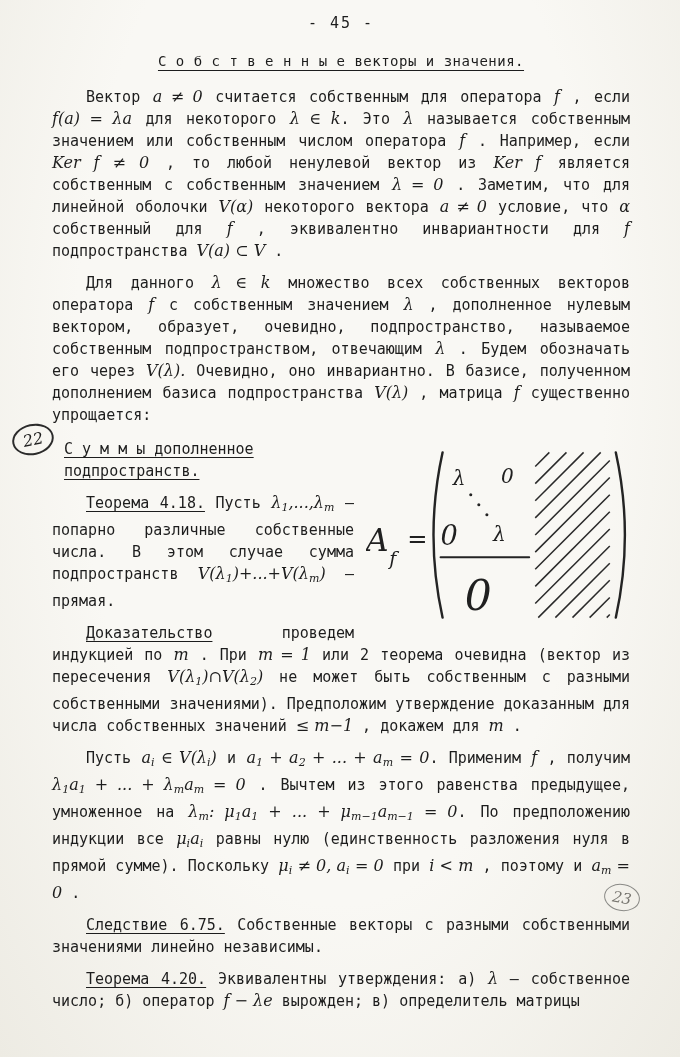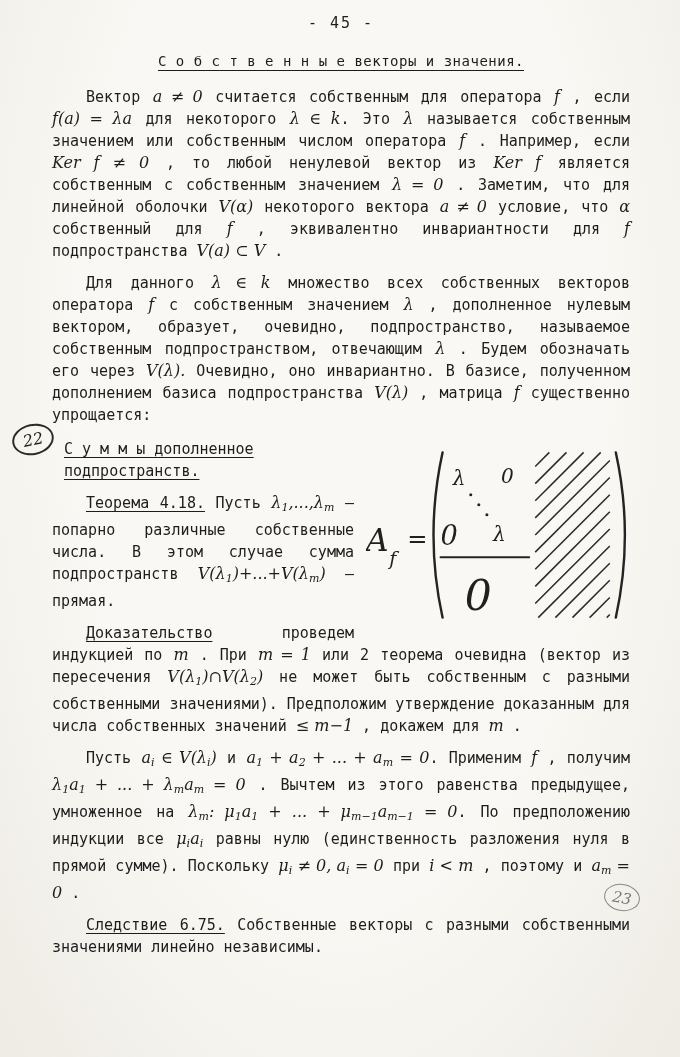--- a/index.html
+++ b/index.html
@@ -91,18 +91,19 @@
       </g>
     </svg>
   </figure>
 
   <div id="blocks-after">
       <p class="blk blk-h"><span class="seg-u">С у м м ы  дополненное подпространств.</span></p>
       <p class="blk blk-p"><span class="seg-u">Теорема 4.18.</span><span class="seg-t"> Пусть </span><span class="seg-f">λ</span><span class="seg-fs">1</span><span class="seg-f">,...,λ</span><span class="seg-fs">m</span><span class="seg-t"> — попарно различные собственные числа. В этом случае сумма подпространств </span><span class="seg-f">V(λ</span><span class="seg-fs">1</span><span class="seg-f">)+...+V(λ</span><span class="seg-fs">m</span><span class="seg-f">)</span><span class="seg-t"> — прямая.</span></p>
       <p class="blk blk-p"><span class="seg-u">Доказательство</span><span class="seg-t"> проведем индукцией по </span><span class="seg-f">m</span><span class="seg-t"> . При </span><span class="seg-f">m = 1</span><span class="seg-t"> или 2 теорема очевидна (вектор из пересечения </span><span class="seg-f">V(λ</span><span class="seg-fs">1</span><span class="seg-f">)∩V(λ</span><span class="seg-fs">2</span><span class="seg-f">)</span><span class="seg-t"> не может быть собственным с разными собственными значениями). Предположим утверждение доказанным для числа собственных значений </span><span class="seg-f">≤ m−1</span><span class="seg-t"> , докажем для </span><span class="seg-f">m</span><span class="seg-t"> .</span></p>
       <p class="blk blk-p"><span class="seg-t">Пусть </span><span class="seg-f">a</span><span class="seg-fs">i</span><span class="seg-f"> ∈ V(λ</span><span class="seg-fs">i</span><span class="seg-f">)</span><span class="seg-t"> и </span><span class="seg-f">a</span><span class="seg-fs">1</span><span class="seg-f"> + a</span><span class="seg-fs">2</span><span class="seg-f"> + ... + a</span><span class="seg-fs">m</span><span class="seg-f"> = 0</span><span class="seg-t">. Применим </span><span class="seg-f">f</span><span class="seg-t"> , получим </span><span class="seg-f">λ</span><span class="seg-fs">1</span><span class="seg-f">a</span><span class="seg-fs">1</span><span class="seg-f"> + ... + λ</span><span class="seg-fs">m</span><span class="seg-f">a</span><span class="seg-fs">m</span><span class="seg-f"> = 0</span><span class="seg-t"> . Вычтем из этого равенства предыдущее, умноженное на </span><span class="seg-f">λ</span><span class="seg-fs">m</span><span class="seg-f">: μ</span><span class="seg-fs">1</span><span class="seg-f">a</span><span class="seg-fs">1</span><span class="seg-f"> + ... + μ</span><span class="seg-fs">m−1</span><span class="seg-f">a</span><span class="seg-fs">m−1</span><span class="seg-f"> = 0</span><span class="seg-t">. По предположению индукции все </span><span class="seg-f">μ</span><span class="seg-fs">i</span><span class="seg-f">a</span><span class="seg-fs">i</span><span class="seg-t"> равны нулю (единственность разложения нуля в прямой сумме). Поскольку </span><span class="seg-f">μ</span><span class="seg-fs">i</span><span class="seg-f"> ≠ 0, a</span><span class="seg-fs">i</span><span class="seg-f"> = 0</span><span class="seg-t"> при </span><span class="seg-f">i &lt; m</span><span class="seg-t"> , поэтому и </span><span class="seg-f">a</span><span class="seg-fs">m</span><span class="seg-f"> = 0</span><span class="seg-t"> .</span></p>
       <p class="blk blk-p"><span class="seg-u">Следствие 6.75.</span><span class="seg-t"> Собственные векторы с разными собственными значениями линейно независимы.</span></p>
+      <p class="blk blk-p"><span class="seg-u">Теорема 4.20.</span><span class="seg-t"> Эквивалентны утверждения: а) </span><span class="seg-f">λ</span><span class="seg-t"> — собственное число; б) оператор </span><span class="seg-f">f − λe</span><span class="seg-t"> вырожден; в) определитель матрицы</span></p>
     </div>
 
   <span class="annot annot-left">22</span>
   <span class="annot annot-right">23</span>
 
 </div>
 
 </body></html>

